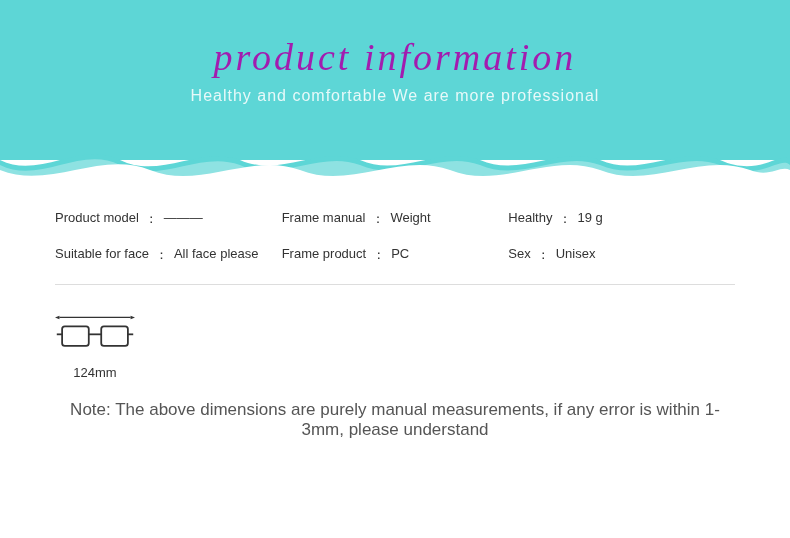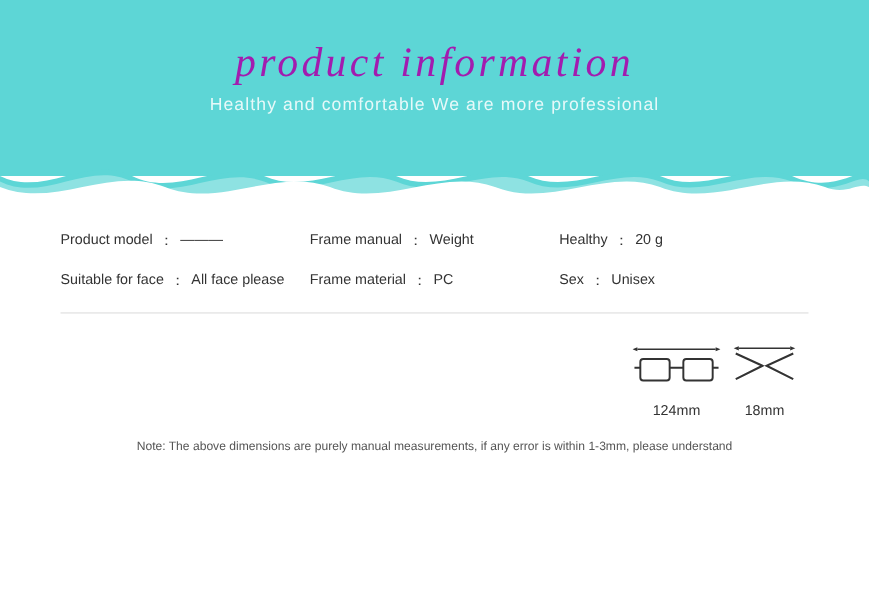--- a/index.html
+++ b/index.html
@@ -90,21 +90,21 @@
     }
 
     .divider {
       border: none;
       border-top: 1px solid #ddd;
       margin: 15px 0 25px 0;
     }
 
     .dimensions-row {
       display: flex;
-      justify-content: flex-end;
+      justify-content: flex-start;
       align-items: flex-end;
       margin-bottom: 12px;
     }
 
     .dimension-item {
       display: flex;
       flex-direction: column;
       align-items: center;
       gap: 10px;
     }
@@ -117,21 +117,21 @@
       justify-content: center;
     }
 
     .dim-label {
       font-size: 13px;
       color: #333;
       text-align: center;
     }
 
     .note {
-      font-size: 11px;
+      font-size: 17px;
       color: #555;
       text-align: center;
       margin-top: 20px;
     }
 
     
     .glasses-svg {
       width: 80px;
       height: 42px;
     }
@@ -163,31 +163,31 @@
 
     <div class="info-item">
       <span class="info-label">Frame manual</span>
       <span class="info-colon">：</span>
       <span class="info-value">Weight</span>
     </div>
 
     <div class="info-item">
       <span class="info-label">Healthy</span>
       <span class="info-colon">：</span>
-      <span class="info-value">20 g</span>
+      <span class="info-value">19 g</span>
     </div>
 
     <div class="info-item">
       <span class="info-label">Suitable for face</span>
       <span class="info-colon">：</span>
       <span class="info-value">All face please</span>
     </div>
 
     <div class="info-item">
-      <span class="info-label">Frame material</span>
+      <span class="info-label">Frame product</span>
       <span class="info-colon">：</span>
       <span class="info-value">PC</span>
     </div>
 
     <div class="info-item">
       <span class="info-label">Sex</span>
       <span class="info-colon">：</span>
       <span class="info-value">Unisex</span>
     </div>
 
@@ -212,33 +212,19 @@
 
           <line x1="8" y1="24" x2="2" y2="24" stroke="#333" stroke-width="2"></line>
           <line x1="82" y1="24" x2="88" y2="24" stroke="#333" stroke-width="2"></line>
         </svg>
       </div>
       <div class="dim-label">124mm</div>
     </div>
 
 
 
-    <div class="dimension-item">
-      <div class="dim-icon">
-        <svg class="glasses-svg" viewBox="0 0 60 45" xmlns="http://www.w3.org/2000/svg">
-
-          <path d="M2,10 L28,22 L2,35" stroke="#333" stroke-width="2" fill="none"></path>
-          <path d="M58,10 L32,22 L58,35" stroke="#333" stroke-width="2" fill="none"></path>
-
-          <line x1="5" y1="5" x2="55" y2="5" stroke="#333" stroke-width="1.5"></line>
-          <polygon points="5,3 5,7 0,5" fill="#333"></polygon>
-          <polygon points="55,3 55,7 60,5" fill="#333"></polygon>
-        </svg>
-      </div>
-      <div class="dim-label">18mm</div>
-    </div>
 
 
   </div>
 
   <div class="note">Note: The above dimensions are purely manual measurements, if any error is within 1-3mm, please understand</div>
 
 </div>
 
 </body></html>

